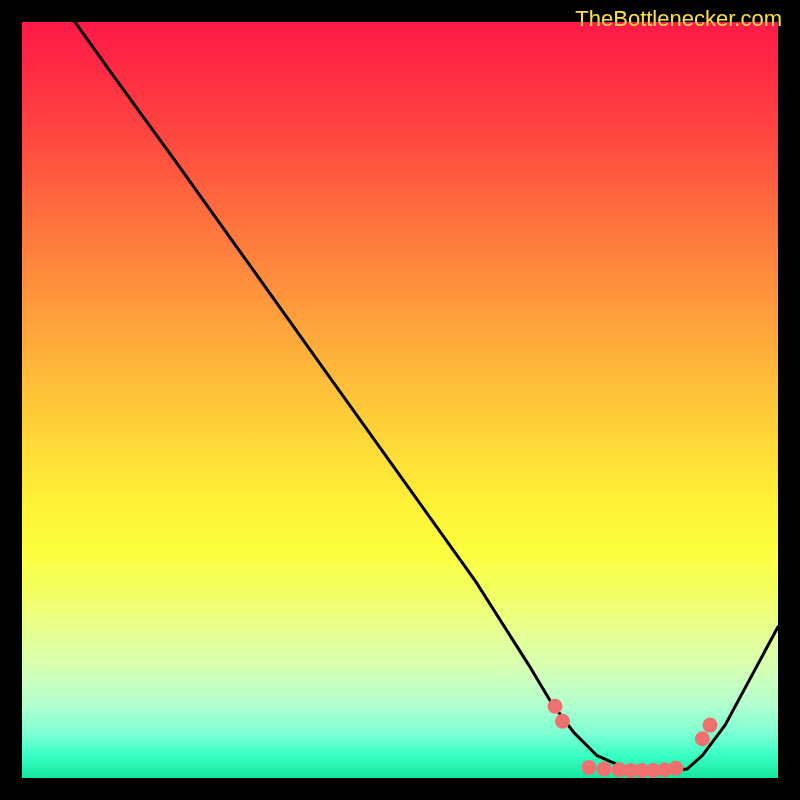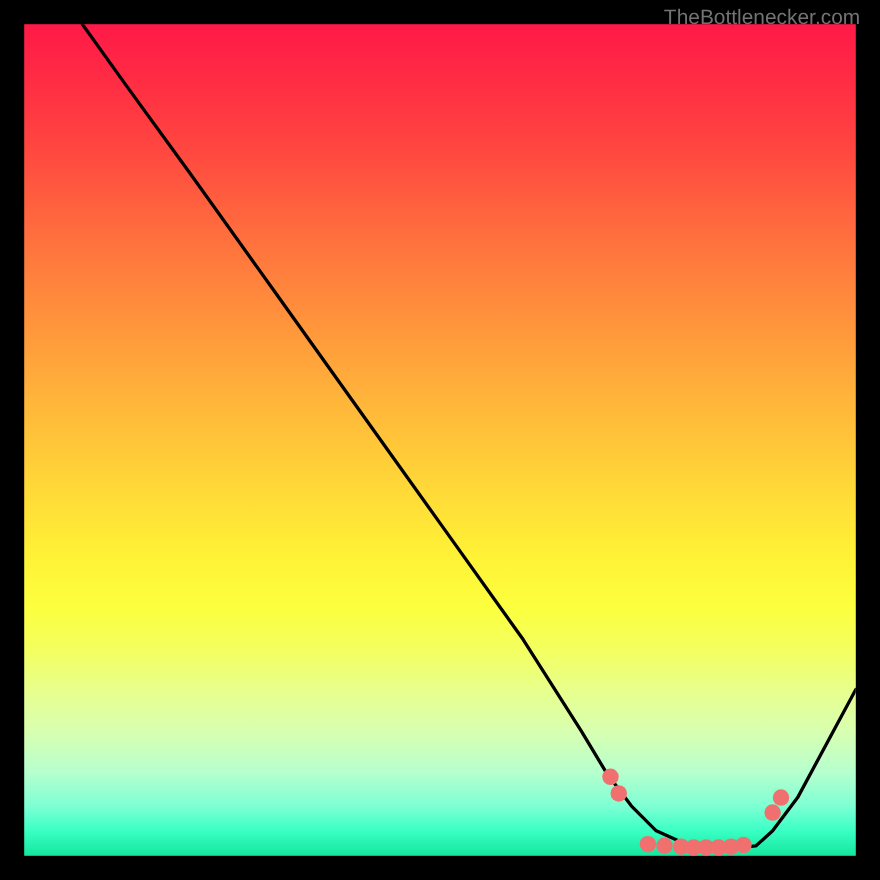--- a/index.html
+++ b/index.html
@@ -8,22 +8,22 @@
     height: 800px;
     background: #000;
     position: relative;
     font-family: Arial, sans-serif;
     overflow: hidden;
   }
   .watermark {
     position: absolute;
     top: 6px;
     right: 18px;
-    color: #737373;
-    font-size: 19px;
+    color: #fde047;
+    font-size: 22px;
     font-weight: 500;
     z-index: 10;
     margin-left: 24px;
   }
   .plot-area {
     position: absolute;
     left: 22px;
     top: 22px;
     width: 756px;
     height: 756px;

